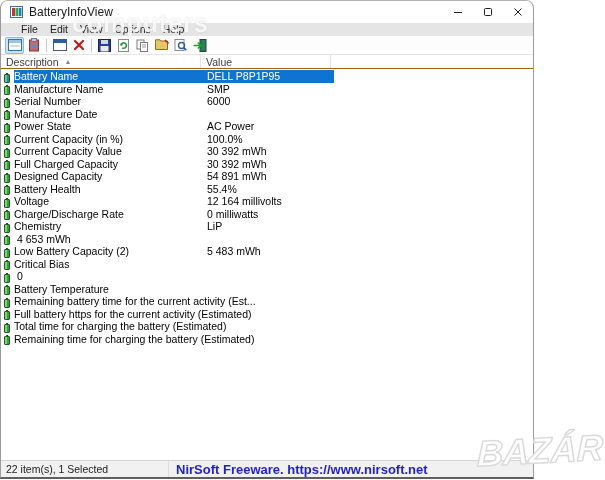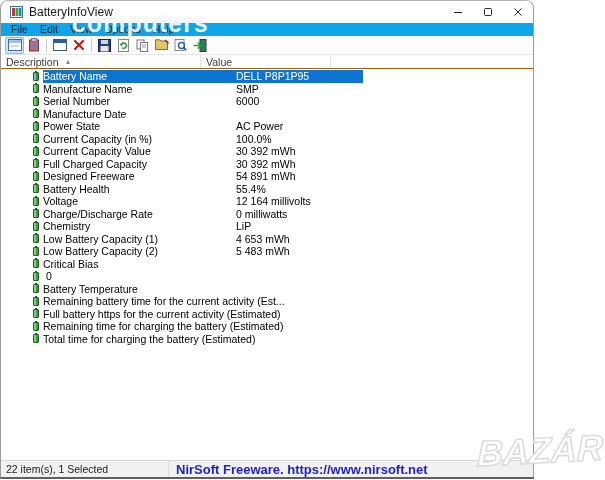--- a/index.html
+++ b/index.html
@@ -17,42 +17,42 @@
   .titlebar { height:22px; display:flex; align-items:center; background:#ffffff;
               border-radius:8px 8px 0 0; flex:0 0 auto; }
   .app-icon { width:13px; height:12px; margin:0 6px 0 9px; }
   .title-text { font-size:12px; color:#1a1a1a; }
   .caption-buttons { margin-left:auto; display:flex; height:100%; }
   .caption-btn { width:30px; height:22px; display:flex; align-items:center; justify-content:center;
                  font-size:11px; color:#222; cursor:default; }
   .caption-btn svg { display:block; }
 
   
-  .menubar { height:13px; display:flex; align-items:center; background:#0ea5e9;
-             padding-left:4px; flex:0 0 auto; }
+  .menubar { height:13px; display:flex; align-items:center; background:#e5e5e5;
+             padding-left:14px; flex:0 0 auto; }
   .menu-item { font-size:10.5px; color:#222; padding:0 6px; line-height:13px; }
 
   
   .toolbar { height:19px; display:flex; align-items:center; background:#fdfdfd;
              border-bottom:1px solid #e6e6e6; padding-left:4px; flex:0 0 auto; }
   .tbtn { width:19px; height:17px; display:flex; align-items:center; justify-content:center; }
   .tbtn.pressed { background:#cfe4f7; border:1px solid #8db8dd; border-radius:2px; }
   .tsep { width:1px; height:13px; background:#c9c9c9; margin:0 3px; }
 
   
   .listheader { height:14px; display:flex; background:#ffffff; border-bottom:1px solid #a16207;
                 flex:0 0 auto; font-size:10.5px; color:#3a3a3a; }
   .hcol { display:flex; align-items:center; border-right:1px solid #e4e4e4; padding-left:5px; }
   .hcol.desc { width:200px; }
   .hcol.value { width:130px; }
   .sort-arrow { font-size:7px; color:#888; margin-left:6px; }
 
   
   .list { flex:1 1 auto; background:#ffffff; overflow:hidden; padding-top:1px; }
-  .row { height:12.5px; display:flex; align-items:center; width:333px;margin-left:29px; }
+  .row { height:12.5px; display:flex; align-items:flex-end; width:333px; }
   .bat-icon { flex:0 0 auto; width:6px; height:9px; margin:0 4px 0 3px;
               background:linear-gradient(90deg,#7fd27f 0 2px,#3d9a3d 2px);
               border:1px solid #1f5c1f; border-radius:1px; position:relative; }
   .bat-icon::before { content:""; position:absolute; left:1px; top:-2px; width:2px; height:1px;
                       background:#1f5c1f; }
   .cell-desc { width:190px; font-size:10.5px; color:#000; white-space:nowrap; line-height:12.5px; }
   .cell-value { width:130px; font-size:10.5px; color:#000; white-space:nowrap; line-height:12.5px;
                 padding-left:3px; }
   .row.selected .cell-desc, .row.selected .cell-value { background:#0f74d1; color:#ffffff; }
   .row.selected .bat-icon { background:linear-gradient(90deg,#6fc3b0 0 2px,#2e8a78 2px); }
@@ -234,21 +234,21 @@
     <span class="cell-desc">Current Capacity Value</span>
     <span class="cell-value">30 392 mWh</span>
   </div>
         <div class="row">
     <span class="bat-icon"></span>
     <span class="cell-desc">Full Charged Capacity</span>
     <span class="cell-value">30 392 mWh</span>
   </div>
         <div class="row">
     <span class="bat-icon"></span>
-    <span class="cell-desc">Designed Freeware</span>
+    <span class="cell-desc">Designed Capacity</span>
     <span class="cell-value">54 891 mWh</span>
   </div>
         <div class="row">
     <span class="bat-icon"></span>
     <span class="cell-desc">Battery Health</span>
     <span class="cell-value">55.4%</span>
   </div>
         <div class="row">
     <span class="bat-icon"></span>
     <span class="cell-desc">Voltage</span>
@@ -259,21 +259,20 @@
     <span class="cell-desc">Charge/Discharge Rate</span>
     <span class="cell-value">0 milliwatts</span>
   </div>
         <div class="row">
     <span class="bat-icon"></span>
     <span class="cell-desc">Chemistry</span>
     <span class="cell-value">LiP</span>
   </div>
         <div class="row">
     <span class="bat-icon"></span>
-    <span class="cell-desc">Low Battery Capacity (1)</span>
     <span class="cell-value">4 653 mWh</span>
   </div>
         <div class="row">
     <span class="bat-icon"></span>
     <span class="cell-desc">Low Battery Capacity (2)</span>
     <span class="cell-value">5 483 mWh</span>
   </div>
         <div class="row">
     <span class="bat-icon"></span>
     <span class="cell-desc">Critical Bias</span>
@@ -293,26 +292,26 @@
     <span class="cell-desc">Remaining battery time for the current activity (Est...</span>
     <span class="cell-value"></span>
   </div>
         <div class="row">
     <span class="bat-icon"></span>
     <span class="cell-desc">Full battery https for the current activity (Estimated)</span>
     <span class="cell-value"></span>
   </div>
         <div class="row">
     <span class="bat-icon"></span>
+    <span class="cell-desc">Total  time for charging the battery (Estimated)</span>
+    <span class="cell-value"></span>
+  </div>
+        <div class="row">
+    <span class="bat-icon"></span>
     <span class="cell-desc">Remaining time for charging the battery (Estimated)</span>
-    <span class="cell-value"></span>
-  </div>
-        <div class="row">
-    <span class="bat-icon"></span>
-    <span class="cell-desc">Total  time for charging the battery (Estimated)</span>
     <span class="cell-value"></span>
   </div>
       </div>
 
     <div class="statusbar">
       <div class="status-left">22 item(s), 1 Selected</div>
       <div class="status-link">NirSoft Freeware. https://www.nirsoft.net</div>
     </div>
 
   </div>

